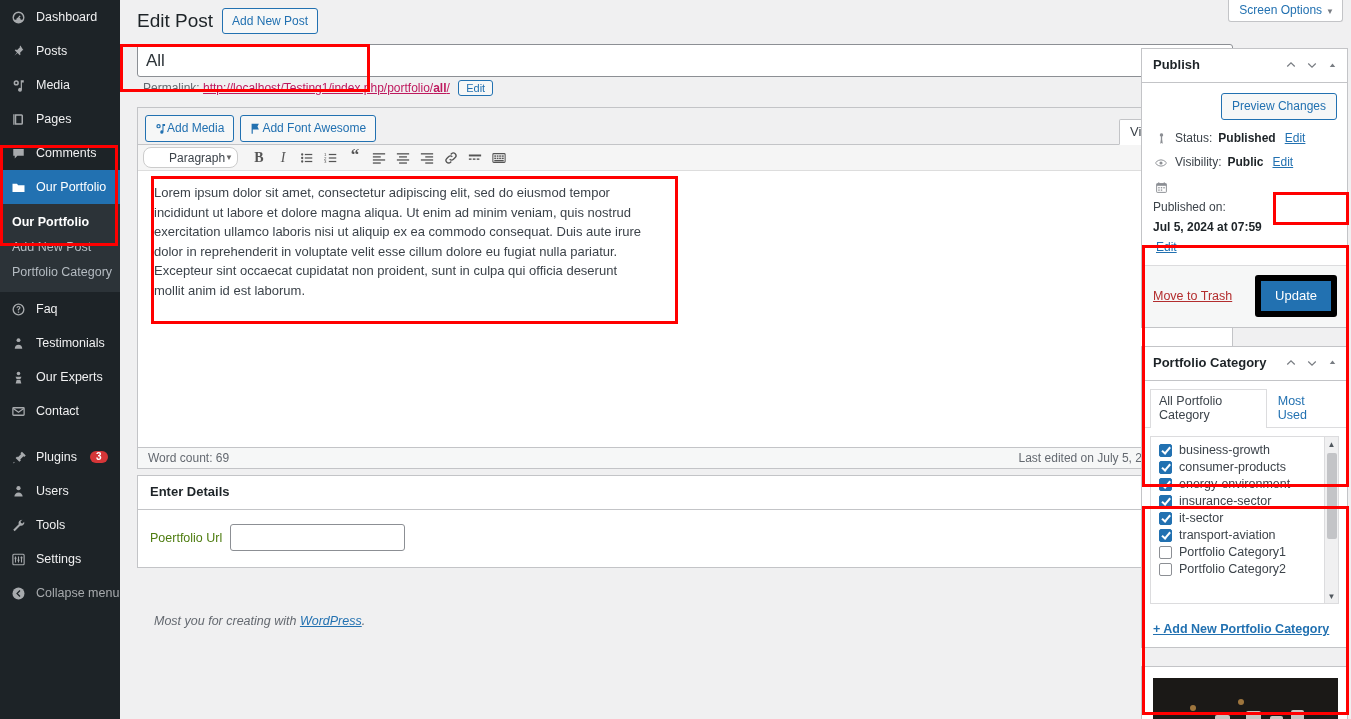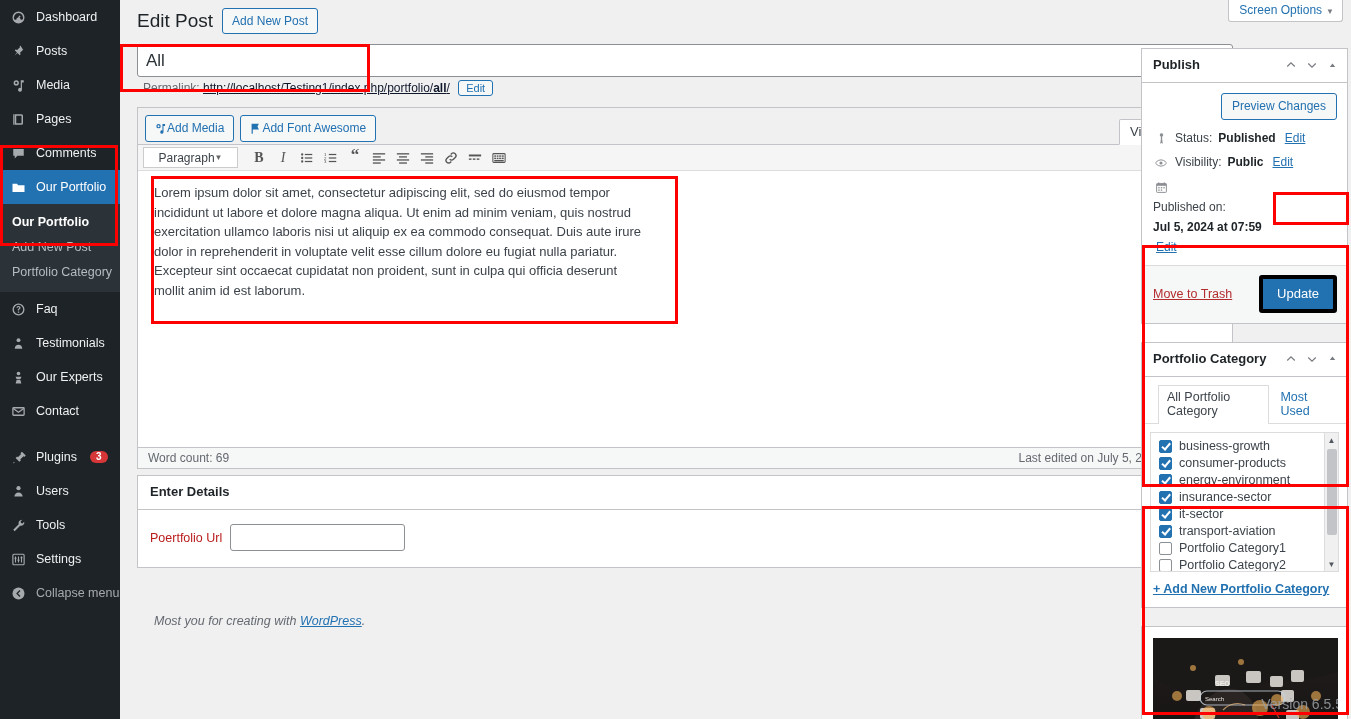--- a/index.html
+++ b/index.html
@@ -66,21 +66,21 @@
   #post-body-content { position:absolute; left:17px; top:0; width:1096px; }
   #postbox-container-1 { position:absolute; left:1021px; top:4px; width:207px; }
 
   
   .titlewrap input {
     width:100%; height:33px; padding:3px 8px; font-size:17px; line-height:1.4;
     border:1px solid #8c8f94; border-radius:3px; color:#2c3338;
     background:#fff; font-family:"Liberation Sans", sans-serif; outline:none;
   }
   #edit-slug-box { padding:4px 0 0 6px; font-size:12px; color:#646970; }
-  #edit-slug-box a.permalink { color:#0f172a; text-decoration:underline; }
+  #edit-slug-box a.permalink { color:#be185d; text-decoration:underline; }
   #edit-slug-box a.permalink b { font-weight:700; }
   .slug-edit-btn {
     border:1px solid #2271b1; color:#2271b1; background:#f6f7f7;
     border-radius:3px; padding:1px 7px; font-size:11px; margin-left:5px; cursor:pointer;
   }
 
   
   #postdivrich { margin-top:12px; background:#fff; border:1px solid #c3c4c7; }
   .wp-editor-tools {
     background:#f0f0f1; padding:7px 7px 0 7px; position:relative; min-height:37px;
@@ -99,23 +99,23 @@
     padding:4px 10px 5px; font-size:13px; color:#646970; cursor:pointer;
     margin-left:3px; border-radius:2px 2px 0 0;
   }
   .etab.active { background:#fff; color:#3c434a; border-bottom:1px solid #fff; margin-bottom:-1px; }
 
   .mce-toolbar {
     background:#f5f5f5; border-bottom:1px solid #ddd;
     display:flex; align-items:center; gap:2px; padding:3px 5px; position:relative; height:26px;
   }
   .fmt-select {
-    border:1px solid #ccc; background:#fff; border-radius:0;
+    border:1px solid #ccc; background:#fff; border-radius:8px;
     font-size:12px; color:#3c434a; padding:3px 4px; height:21px;
-    width:95px; display:flex; align-items:center; justify-content:center; cursor:pointer;
+    width:95px; display:flex; align-items:center; justify-content:flex-end; cursor:pointer;
   }
   .fmt-select .caret { font-size:8px; color:#666; }
   .tbtn {
     width:22px; height:21px; display:inline-flex; align-items:center; justify-content:center;
     color:#555; cursor:pointer; font-size:13px;
   }
   .tbtn svg { display:block; }
   .tb-sep { width:6px; }
   .dfw-btn { position:absolute; right:6px; top:3px; width:22px; height:21px;
     display:flex; align-items:center; justify-content:center; cursor:pointer; }
@@ -139,21 +139,21 @@
   
   .postbox { background:#fff; border:1px solid #c3c4c7; margin-top:6px; }
   .postbox-header {
     display:flex; align-items:center; justify-content:space-between;
     border-bottom:1px solid #c3c4c7; padding:7px 10px 8px 12px;
   }
   .postbox-header h2 { margin:0; font-size:13px; font-weight:700; color:#1d2327; line-height:1.4; }
   .handle-actions { display:flex; align-items:center; gap:9px; color:#787c82; }
   .order-ico, .toggle-ico { cursor:pointer; display:flex; }
   .inside-details { padding:14px 12px 16px 12px; display:flex; align-items:center; gap:8px; }
-  .inside-details label { font-size:12.5px; color:#b91c1c; }
+  .inside-details label { font-size:12.5px; color:#4d7c0f; }
   .inside-details input {
     width:175px; height:27px; border:1px solid #8c8f94; border-radius:3px;
     padding:0 8px; font-size:13px; background:#fff;
     font-family:"Liberation Sans", sans-serif; outline:none;
   }
 
   
   #wpfooter { position:absolute; left:17px; top:570px; font-size:12.5px; color:#646970; font-style:italic; }
   #wpfooter a { color:#2271b1; text-decoration:underline; font-style:italic; }
 
@@ -178,35 +178,35 @@
   .misc-pub .pi { width:16px; min-width:16px; color:#8c8f94; display:flex; justify-content:center; padding-top:1px; }
   .misc-pub b { font-weight:700; color:#1d2327; }
   .misc-pub a { color:#2271b1; text-decoration:underline; margin-left:3px; }
   .major-actions {
     border-top:1px solid #dcdcde; background:#f6f7f7;
     display:flex; align-items:center; justify-content:space-between;
     padding:9px 10px 10px 11px;
   }
   .trash-link { color:#b32d2e; text-decoration:underline; font-size:12.5px; cursor:pointer; }
   .btn-primary {
-    background:#2271b1; color:#fff; border:4px solid #000000; border-radius:3px;
+    background:#2271b1; color:#fff; border:6px solid #000000; border-radius:3px;
     padding:5px 14px; font-size:13px; cursor:pointer; line-height:1.5;
   }
 
   
-  .cat-tabs { display:flex; border-bottom:1px solid #dcdcde; padding:8px 8px 0 16px; }
+  .cat-tabs { display:flex; border-bottom:1px solid #dcdcde; padding:8px 8px 0 8px; }
   .cat-tab {
     font-size:12.5px; padding:4px 8px 5px; color:#2271b1; cursor:pointer;
     border:1px solid transparent; border-bottom:none; margin-right:2px;
   }
   .cat-tab.active {
     background:#fff; color:#3c434a; border-color:#dcdcde;
     margin-bottom:-1px; padding-bottom:6px;
   }
-  .cat-list-wrap { position:relative; margin:8px 8px 6px 8px; border:1px solid #dcdcde; background:#fff; height:140px; }
+  .cat-list-wrap { position:relative; margin:8px 8px 14px 8px; border:1px solid #dcdcde; background:#fff; height:168px; }
   .cat-list { position:absolute; inset:0 14px 0 0; overflow:hidden; padding:5px 0 0 8px; }
   .cat-item { display:flex; align-items:center; gap:7px; padding:1px 0 2px 0; font-size:12.5px; color:#3c434a; }
   .cbox {
     width:13px; height:13px; min-width:13px; border:1px solid #8c8f94; border-radius:2px;
     background:#fff; display:inline-flex; align-items:center; justify-content:center;
   }
   .cbox.checked { background:#2271b1; border-color:#2271b1; }
   .cbox.checked::after {
     content:""; width:3px; height:7px; border:solid #fff; border-width:0 2px 2px 0;
     transform:rotate(40deg) translate(0px,-1px);

